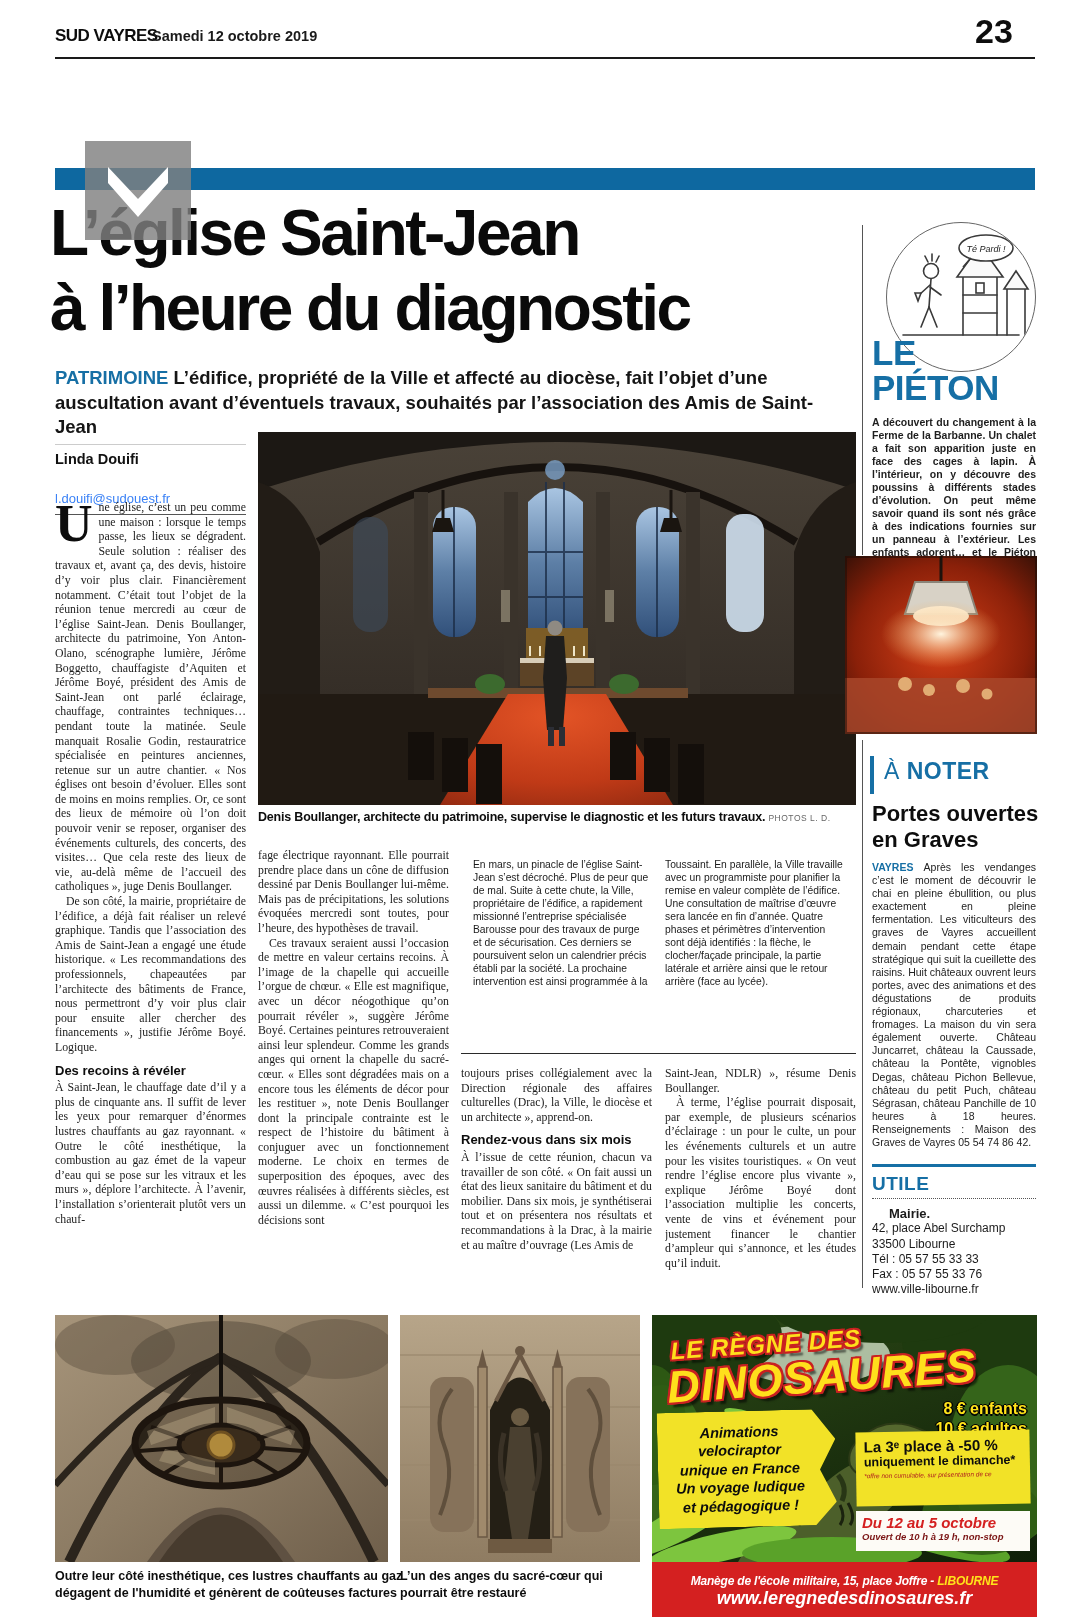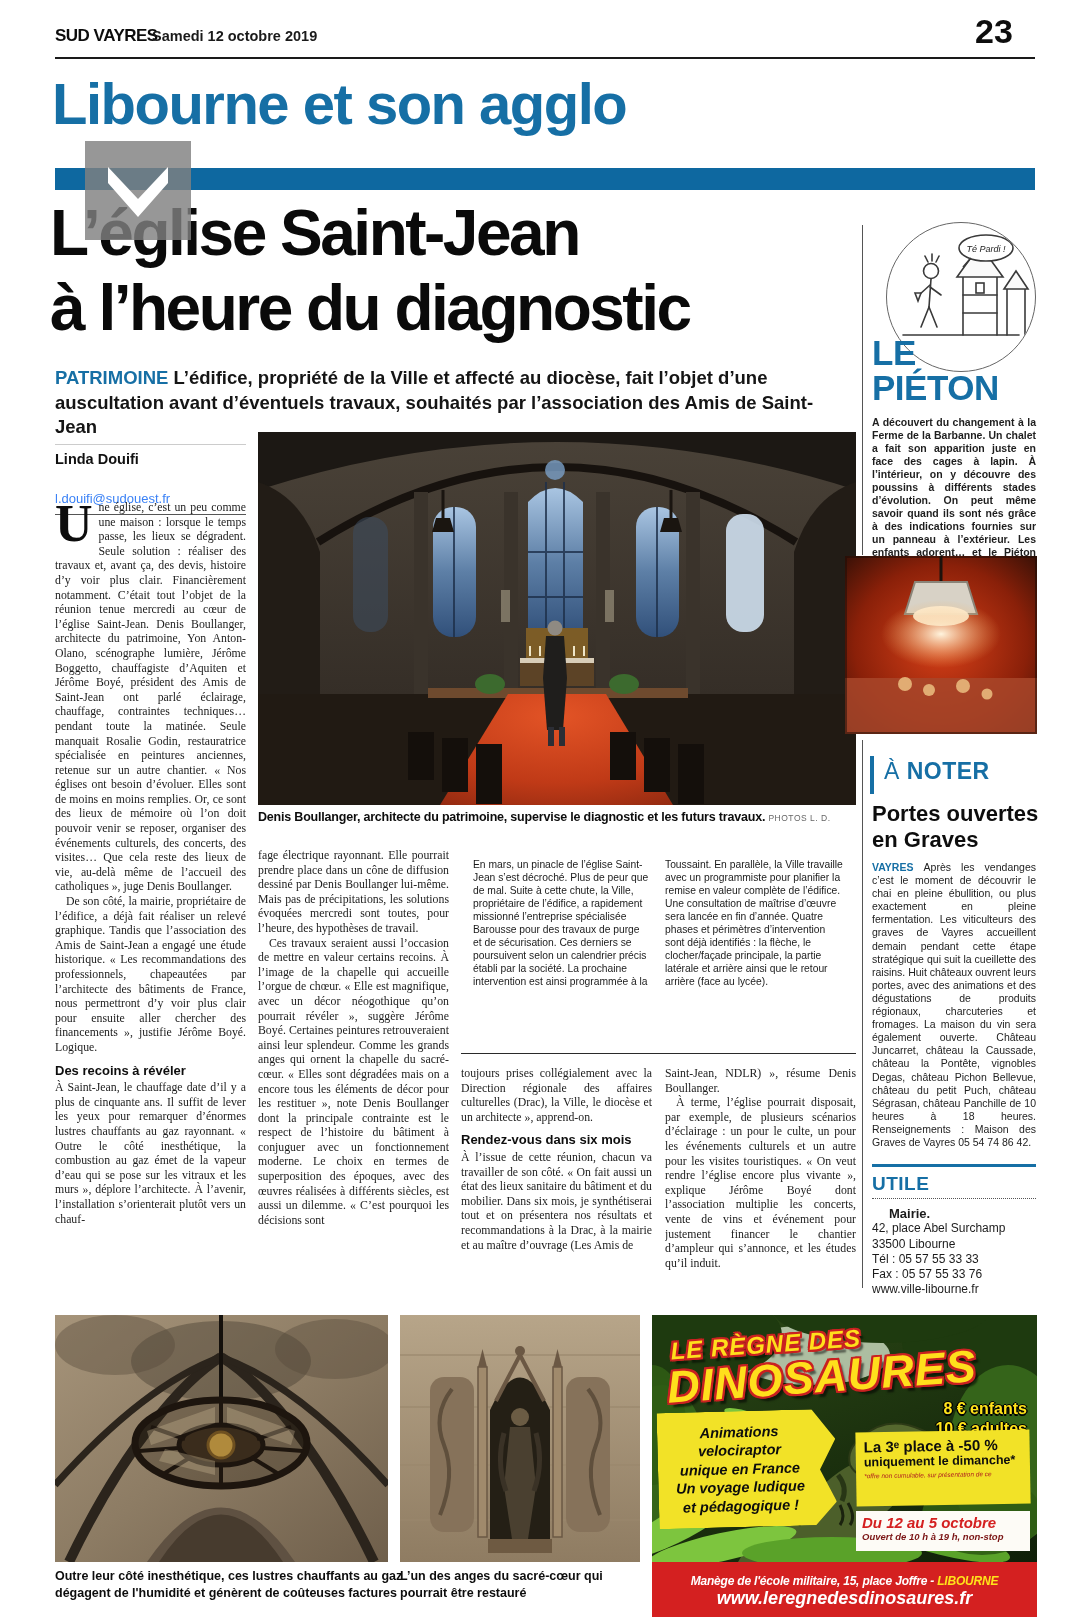--- a/index.html
+++ b/index.html
@@ -93,21 +93,20 @@
 </head>
 <body>
 
 <div class="page">
 
   <div class="brand">SUD VAYRES</div>
   <div class="edition-date">Samedi 12 octobre 2019</div>
   <div class="page-number">23</div>
   <div class="header-rule"></div>
 
-  <div class="section-title">Libourne et son agglo</div>
   <div class="section-bar"></div>
   <div class="overlay-chip">
     <svg width="76" height="64" viewBox="0 0 76 64">
       <polygon points="8,8 38,40 68,8 68,24 38,58 8,24" fill="#ffffff"></polygon>
     </svg>
   </div>
 
   <div class="headline">
     <span>L’église Saint-Jean</span><br>
     <span>à l’heure du diagnostic</span>

